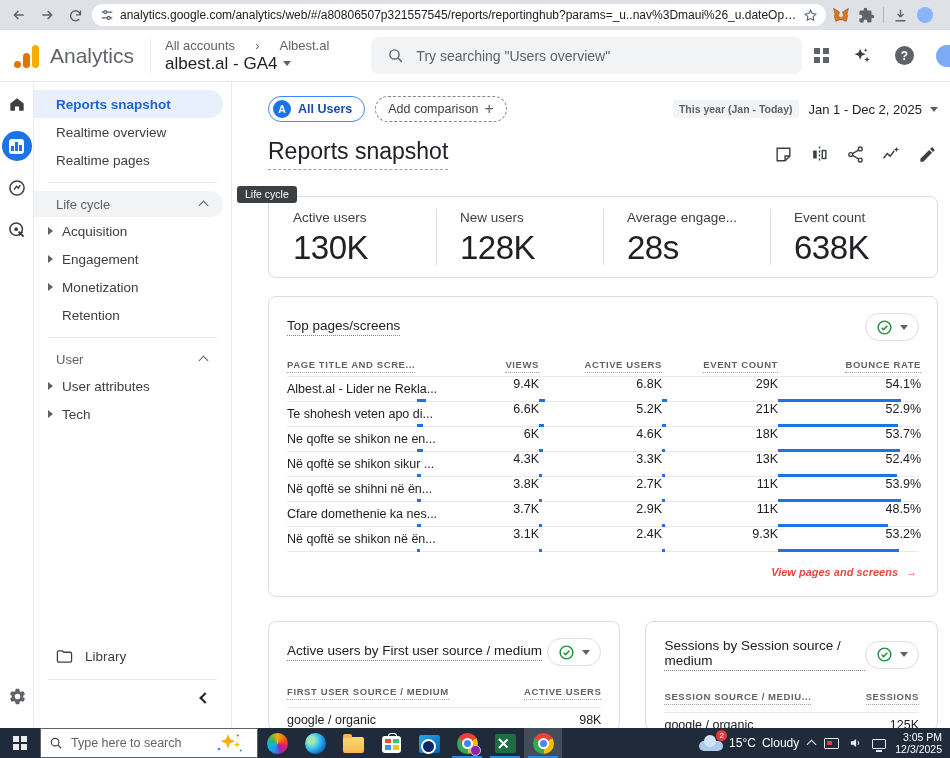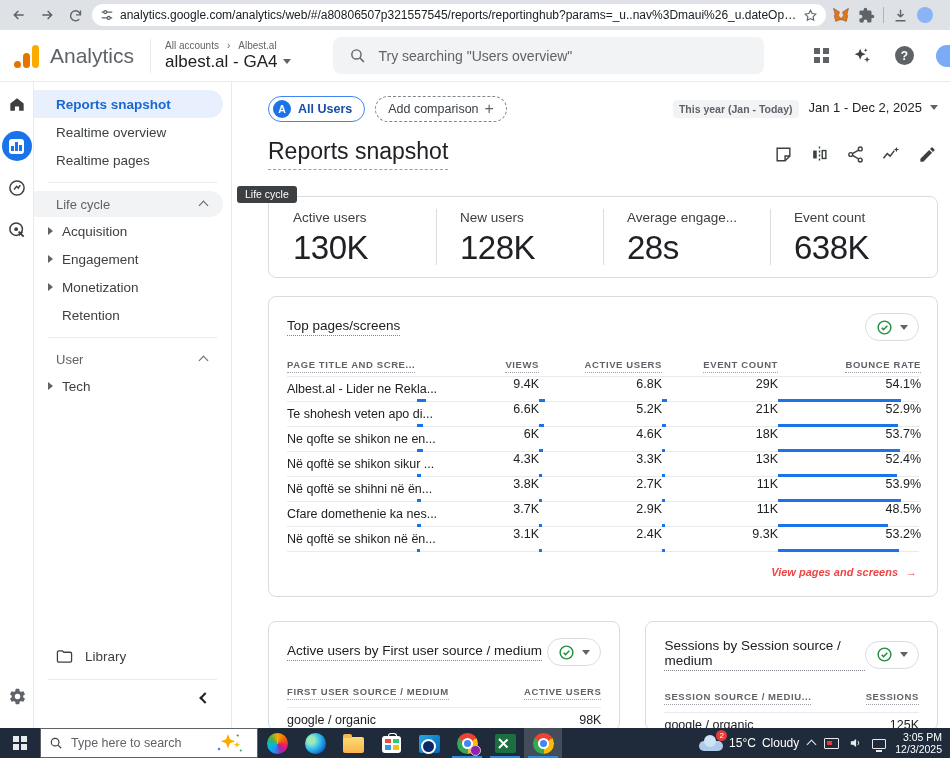--- a/index.html
+++ b/index.html
@@ -18,21 +18,21 @@
 
   
   .ga-header { height:52px; background:#fff; border-bottom:1px solid #e8eaed; display:flex; align-items:center; padding:0 14px; }
   .ga-logo { display:flex; align-items:flex-end; gap:2px; width:26px; height:24px; position:relative; margin-right:10px; }
   .ga-logo .dot { width:7px; height:7px; border-radius:50%; background:#e37400; }
   .ga-logo .bar-m { width:7px; height:15px; border-radius:3.5px; background:#e37400; }
   .ga-logo .bar-t { width:7px; height:23px; border-radius:3.5px; background:#f9ab00; }
   .ga-name { font-size:21px; color:#5f6368; margin-right:16px; }
   .hdr-vdiv { width:1px; height:34px; background:#e8eaed; margin-right:14px; }
   .acct { display:flex; flex-direction:column; justify-content:center; }
-  .acct .crumbs { font-size:10px; color:#5f6368; display:flex; gap:8px; align-items:center; }
+  .acct .crumbs { font-size:13px; color:#5f6368; display:flex; gap:20px; align-items:center; }
   .acct .prop { font-size:17px; color:#202124; display:flex; align-items:center; gap:6px; margin-top:1px; }
   .caret-down { width:0; height:0; border-left:4px solid transparent; border-right:4px solid transparent; border-top:5px solid #5f6368; display:inline-block; }
   .ga-search { margin-left:42px; width:431px; height:37px; background:#f1f3f4; border-radius:8px; display:flex; align-items:center; padding:0 16px; gap:12px; }
   .ga-search span { font-size:14px; color:#5f6368; }
   .ga-hdr-right { margin-left:auto; display:flex; align-items:center; gap:22px; }
   .grid-ico { display:grid; grid-template-columns:6px 6px; grid-gap:3px; }
   .grid-ico i { width:6px; height:6px; background:#5f6368; display:block; }
   .help-ico { width:19px; height:19px; border-radius:50%; background:#5f6368; color:#fff; font-size:12px; font-weight:bold; display:flex; align-items:center; justify-content:center; }
   .avatar-edge { width:14px; height:22px; border-radius:11px 0 0 11px; background:#7baaf7; margin-right:-14px; }
 
@@ -62,21 +62,21 @@
   .tooltip { position:absolute; left:237px; top:186px; background:#3c4043; color:#fff; font-size:10.5px; padding:2px 8px 3px; border-radius:3px; z-index:5; }
 
   
   .main { flex:1; padding:14px 12px 0 36px; background:#fff; overflow:hidden; }
   .chips-row { display:flex; align-items:center; }
   .chip-all { display:flex; align-items:center; gap:7px; height:26px; padding:0 12px 0 4px; border:1.5px solid #4285f4; border-radius:14px; background:#fff; }
   .chip-all .av { width:18px; height:18px; border-radius:50%; background:#1a73e8; color:#fff; font-size:10.5px; font-weight:bold; display:flex; align-items:center; justify-content:center; }
   .chip-all .lbl { font-size:12.5px; color:#174ea6; font-weight:bold; }
   .chip-add { display:flex; align-items:center; gap:6px; height:26px; padding:0 12px; border:1px dashed #80868b; border-radius:14px; margin-left:10px; font-size:12.5px; color:#3c4043; }
   .plus { color:#5f6368; font-size:16px; line-height:1; }
-  .date-zone { margin-left:auto; display:flex; align-items:flex-start; gap:10px; }
+  .date-zone { margin-left:auto; display:flex; align-items:center; gap:10px; }
   .date-preset { font-size:10.5px; font-weight:bold; color:#5f6368; background:#f1f3f4; padding:3px 6px; border-radius:4px; }
   .date-range { font-size:13px; color:#202124; display:flex; align-items:center; gap:8px; }
 
   .title-row { display:flex; align-items:center; margin-top:16px; }
   .page-title { font-size:23px; color:#202124; border-bottom:1.5px dashed #9aa0a6; padding-bottom:4px; }
   .title-actions { margin-left:auto; display:flex; align-items:center; gap:14px; }
   .ticon { width:22px; height:22px; display:flex; align-items:center; justify-content:center; }
 
   .card { border:1px solid #dadce0; border-radius:8px; background:#fff; }
   .metrics-card { margin-top:26px; height:82px; display:flex; }
@@ -326,20 +326,24 @@
           <span>Retention</span>
         </div>
       <div class="nav-div"></div>
 
       <div class="nav-head">
         <span>User</span>
         <i class="chev-up"></i>
       </div>
       <div class="nav-child">
           <i class="tri-right"></i>
+          <span>User attributes</span>
+        </div>
+      <div class="nav-child">
+          <i class="tri-right"></i>
           <span>Tech</span>
         </div>
 
       <div class="sb-bottom">
         <div class="lib-row">
           <svg width="17" height="15" viewBox="0 0 24 20" fill="none" stroke="#3c4043" stroke-width="1.8">
               <path d="M2 4a2 2 0 0 1 2-2h5l2 2h9a2 2 0 0 1 2 2v10a2 2 0 0 1-2 2H4a2 2 0 0 1-2-2z"></path>
             </svg>
           <span>Library</span>
         </div>

